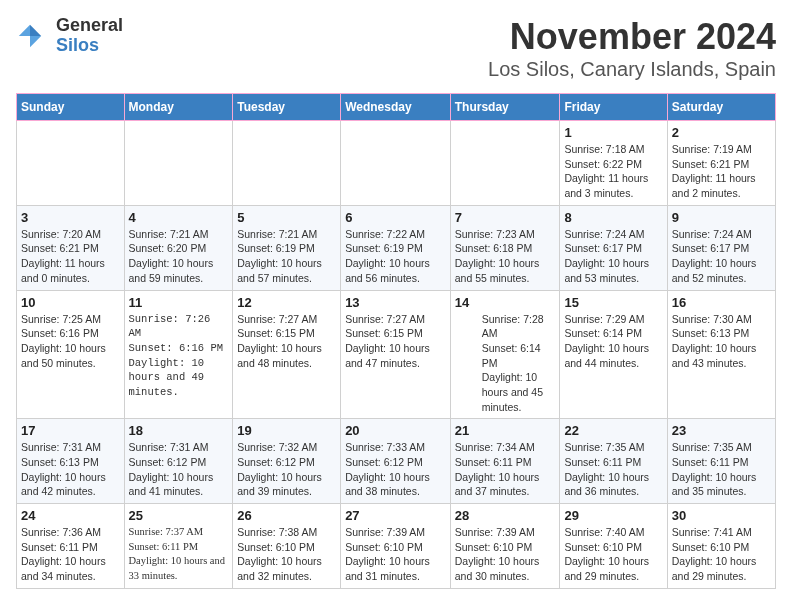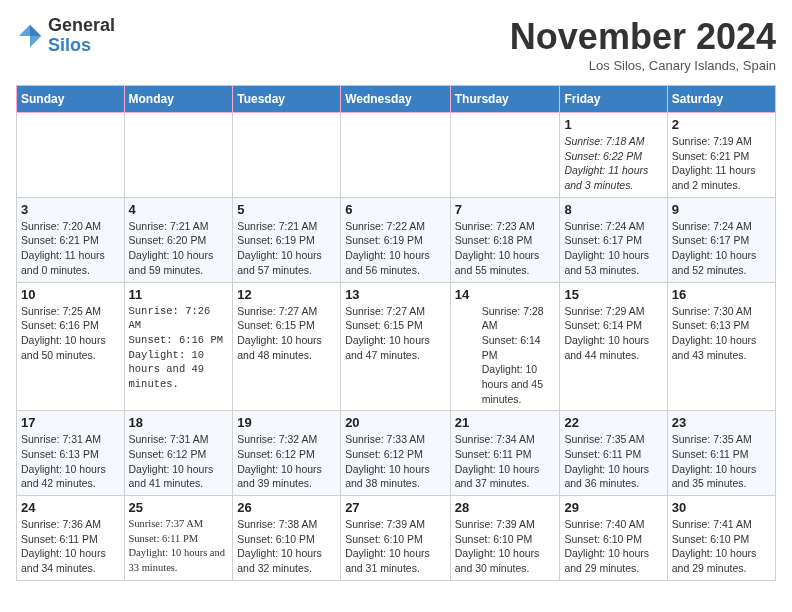--- a/index.html
+++ b/index.html
@@ -12,21 +12,21 @@
     }
     .header-area {
       display: flex;
       justify-content: space-between;
       align-items: flex-start;
       margin-bottom: 12px;
     }
     .logo {
       display: flex;
       align-items: center;
-      gap: 4px;
+      gap: 12px;
     }
     .logo-text {
       font-size: 18px;
       font-weight: bold;
       line-height: 1.1;
     }
     .logo-general { color: #333; }
     .logo-blue { color: #3a7fc1; }
     .logo-icon {
       width: 28px;
@@ -35,21 +35,21 @@
     .title-area {
       text-align: right;
     }
     .month-title {
       font-size: 36px;
       font-weight: bold;
       color: #333;
       margin-left: 37px;
     }
     .location {
-      font-size: 13px;
+      font-size: 20px;
       color: #555;
     }
     .calendar {
       width: 100%;
       border-collapse: collapse;
       font-size: 11px;
     }
     .calendar th {
       background: #3a7fc1;
       color: #fff;
@@ -119,21 +119,21 @@
   </thead>
   <tbody id="calendar-body">
   <tr>
         <td class="empty-cell"></td>
         <td class="empty-cell"></td>
         <td class="empty-cell"></td>
         <td class="empty-cell"></td>
         <td class="empty-cell"></td>
         <td>
           <div class="day-number">1</div>
-          <div class="day-info" style="white-space: pre-line; font-style: italic;">Sunrise: 7:18 AM
+          <div class="day-info" style="white-space: pre-line;">Sunrise: 7:18 AM
 Sunset: 6:22 PM
 Daylight: 11 hours and 3 minutes.</div>
         </td>
         <td>
           <div class="day-number">2</div>
           <div class="day-info" style="white-space: pre-line;">Sunrise: 7:19 AM
 Sunset: 6:21 PM
 Daylight: 11 hours and 2 minutes.</div>
         </td>
       </tr>

